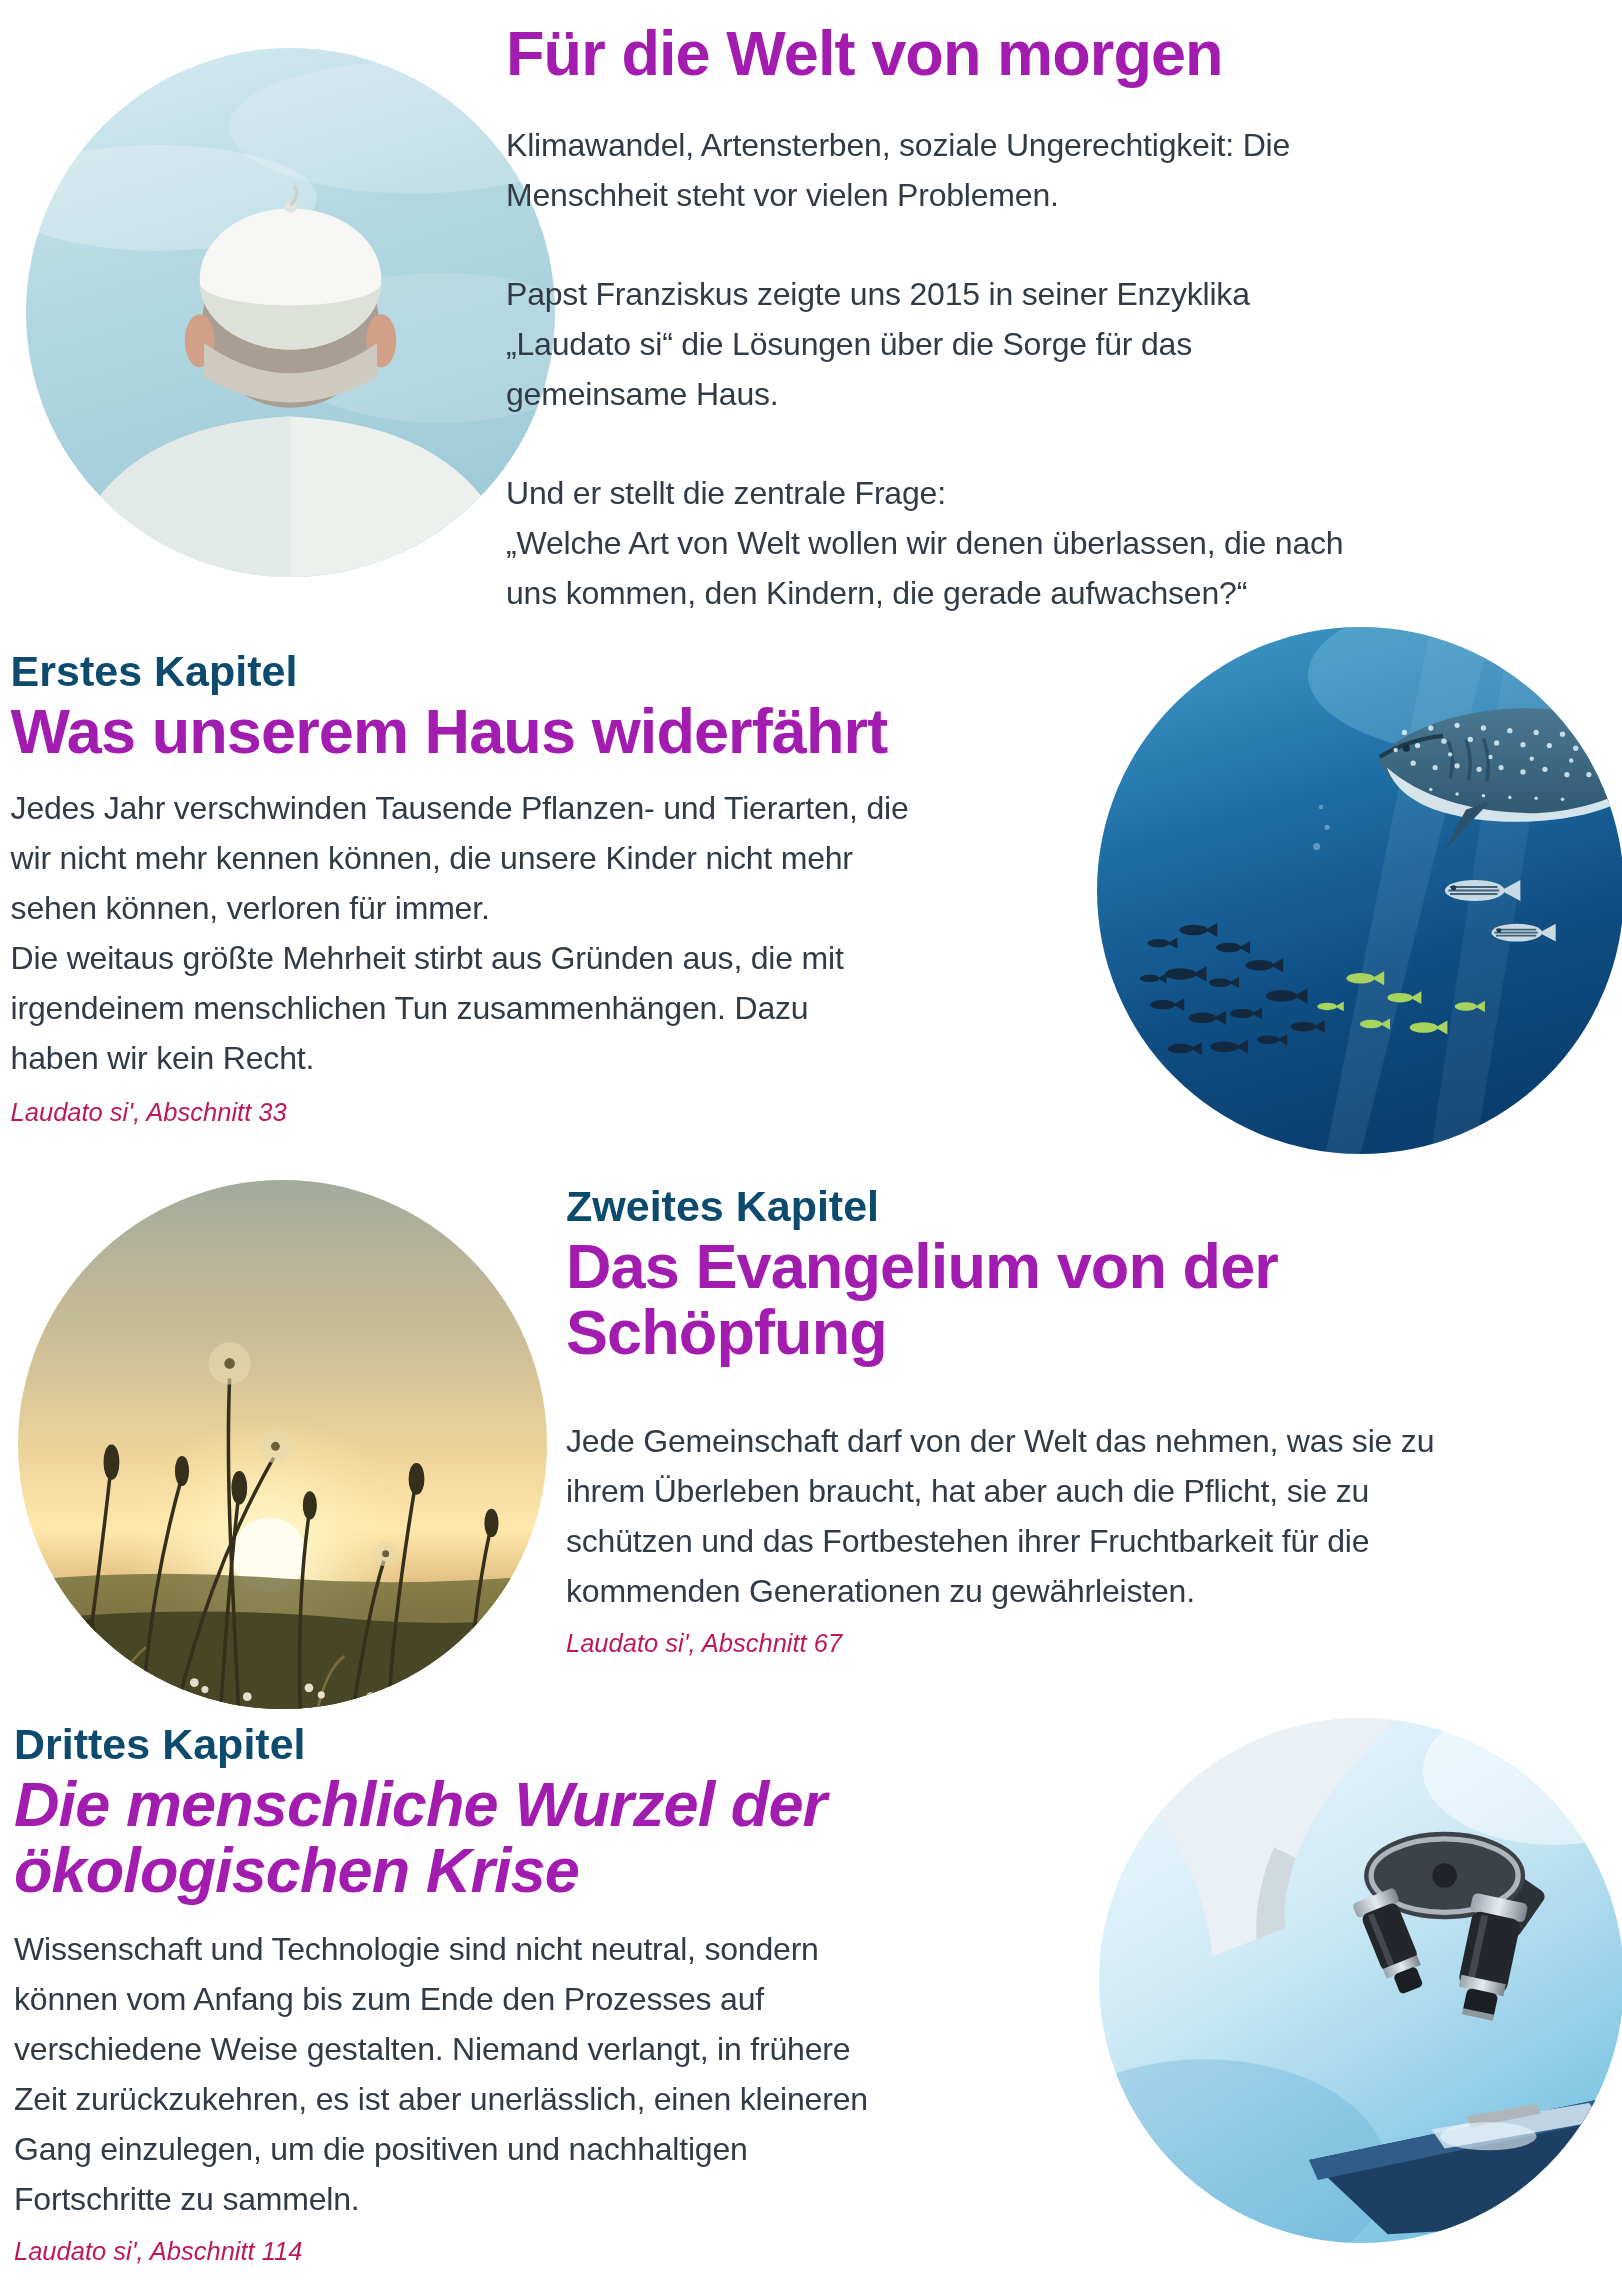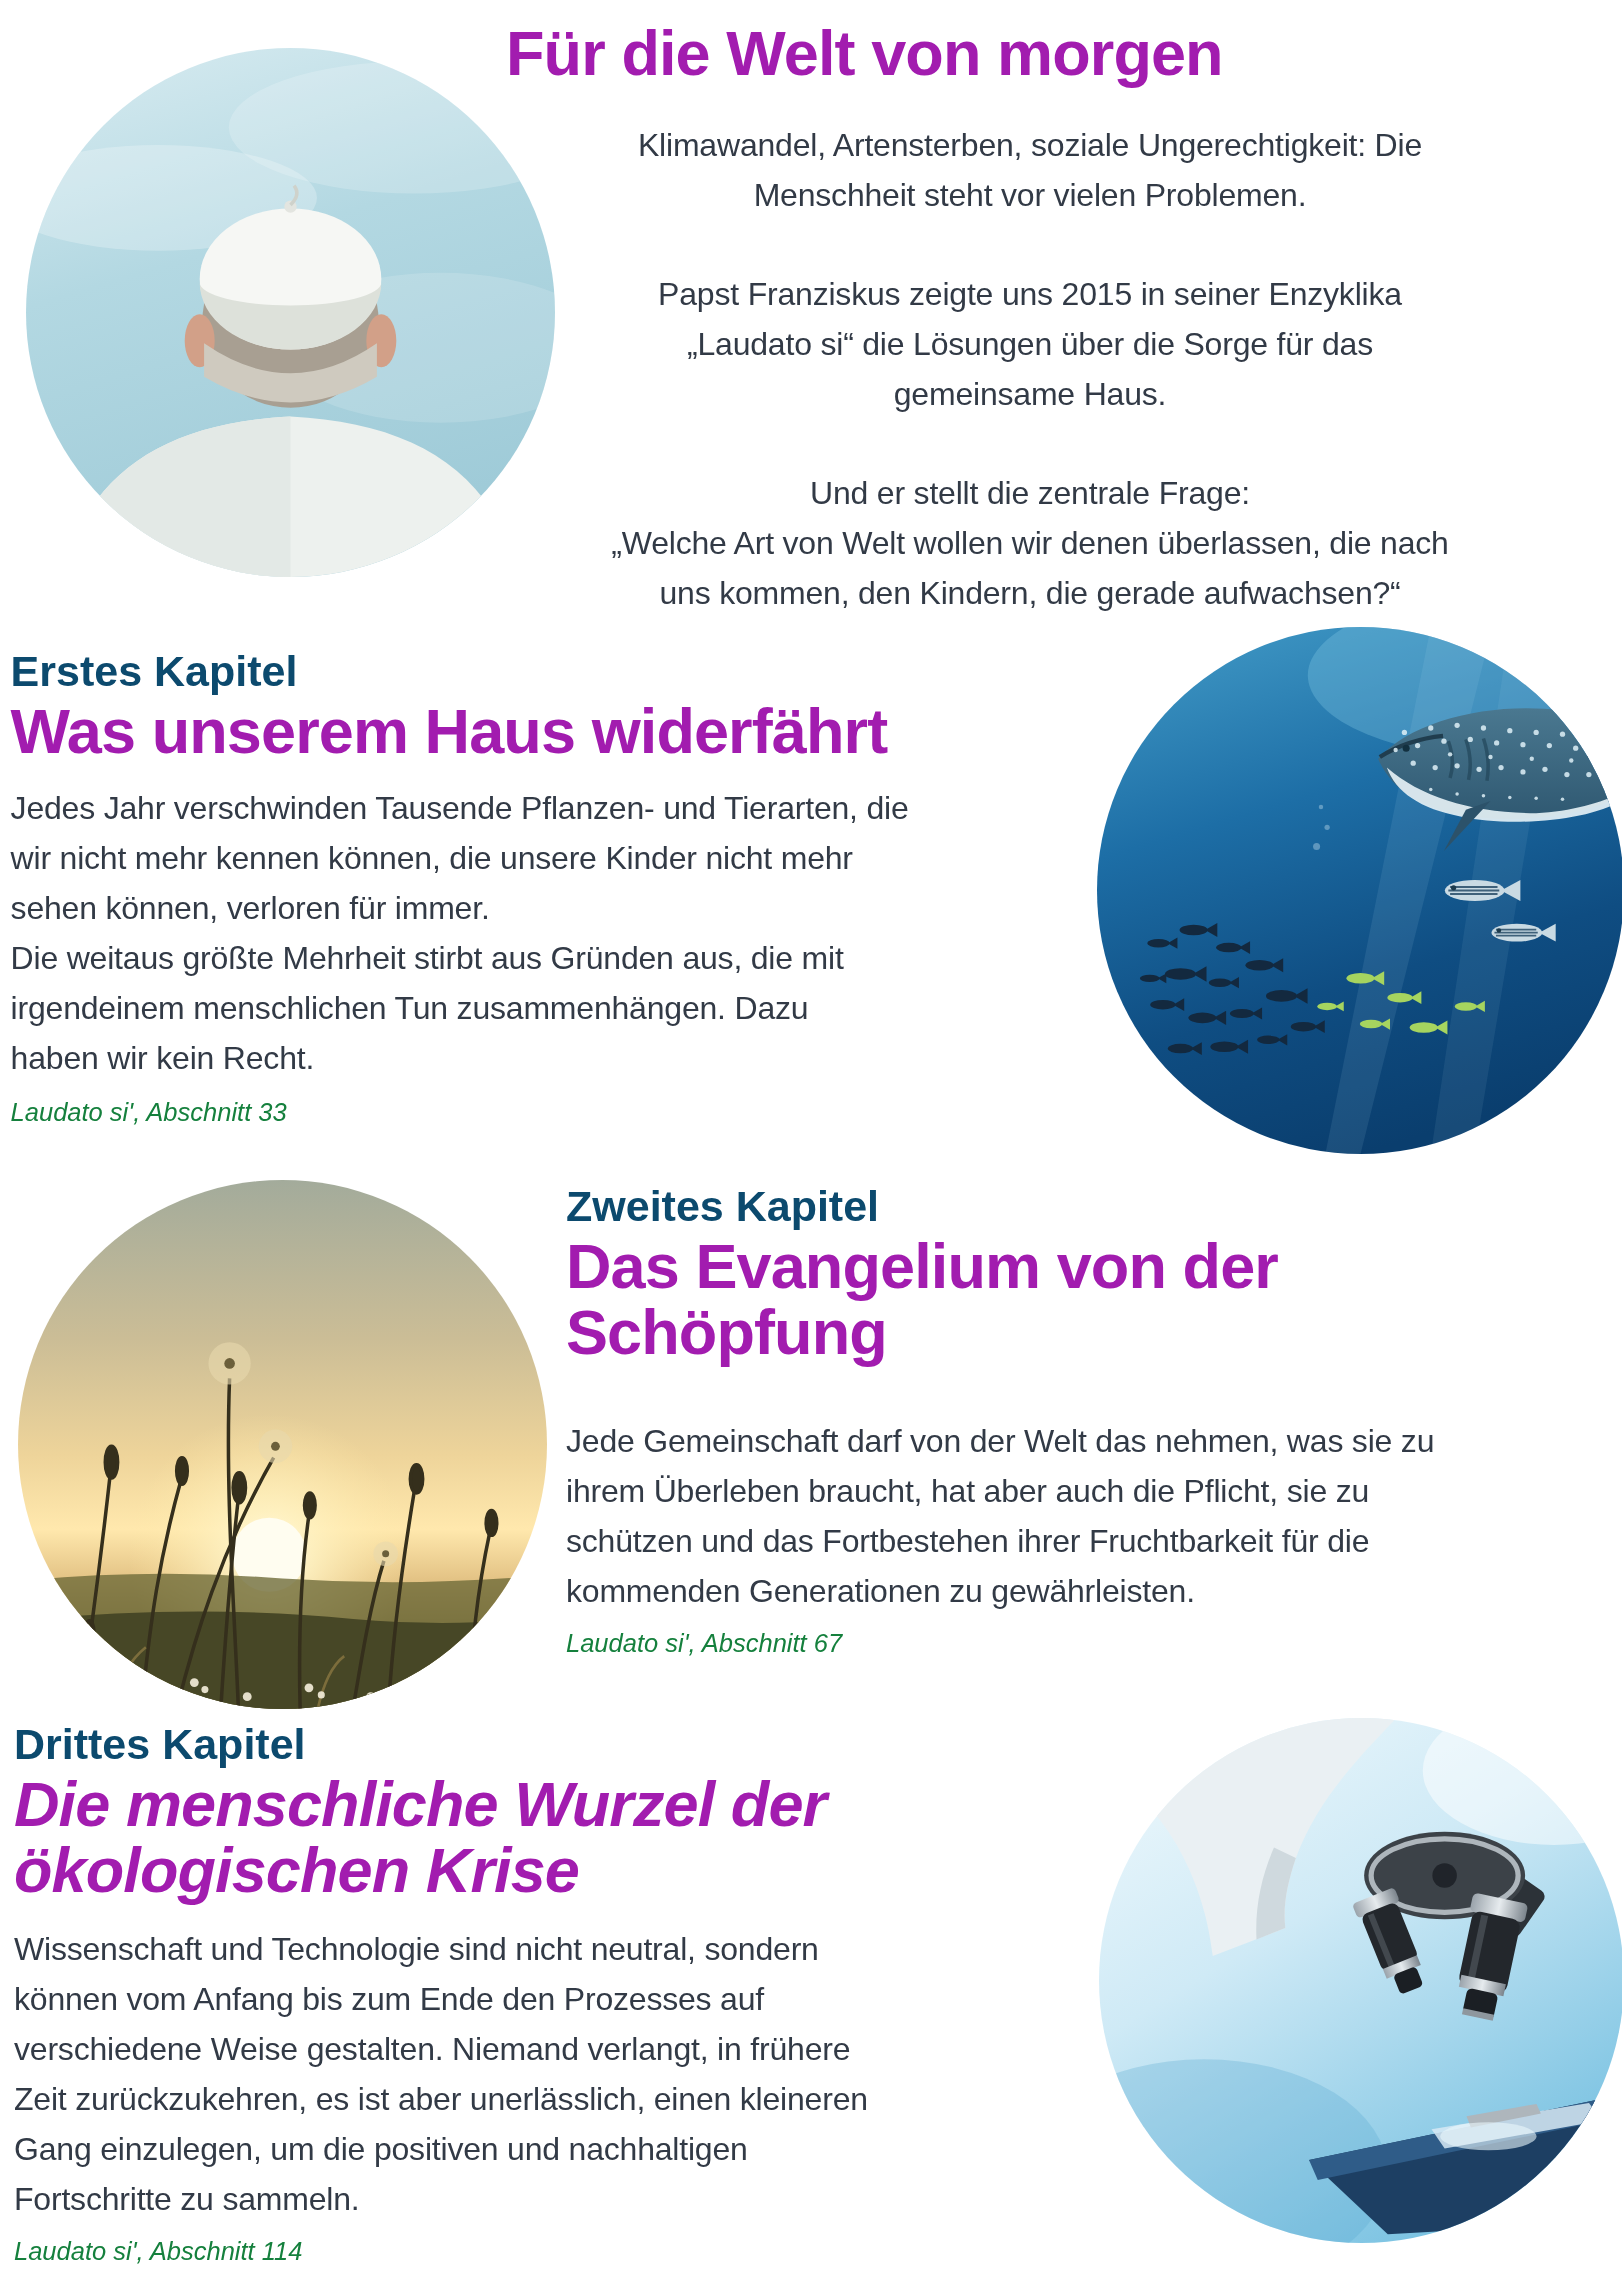--- a/index.html
+++ b/index.html
@@ -17,24 +17,24 @@
   }
   h1 { line-height:70px; margin-bottom:32px; }
   .kicker {
     font-size:43px; font-weight:700; color:#0c4a6e; line-height:39px;
     margin:0 0 7px 0;
   }
   .body {
     font-size:32px; line-height:50px; letter-spacing:-0.2px; color:#323a46;
     white-space:pre-line; margin:0;
   }
-  .hero .body { margin-bottom:49px;text-align:center; }
+  .hero .body { margin-bottom:49px; }
   .hero .body:last-child { margin-bottom:0;margin-top:22px; }
   .cite {
-    font-size:25.5px; font-style:italic; color:#15803d; line-height:32px; margin:0;
+    font-size:25.5px; font-style:italic; color:#be185d; line-height:32px; margin:0;
   }
   #hero   { left:506px;  top:17.6px;   width:1048px; }
   #sec1   { left:10.6px;   top:652px;  width:1097px; }
   #sec1 h2 { margin-bottom:19.4px; }
   #sec1 .body { margin-bottom:12.3px; }
   #sec2   { left:566px;  top:1187px; width:1048px; }
   #sec2 h2 { margin-bottom:51px; }
   #sec2 .body { margin-bottom:10.6px; }
   #sec3   { left:14px;   top:1725px; width:1097px; }
   #sec3 h2 { margin-bottom:21px;font-style:italic; }

